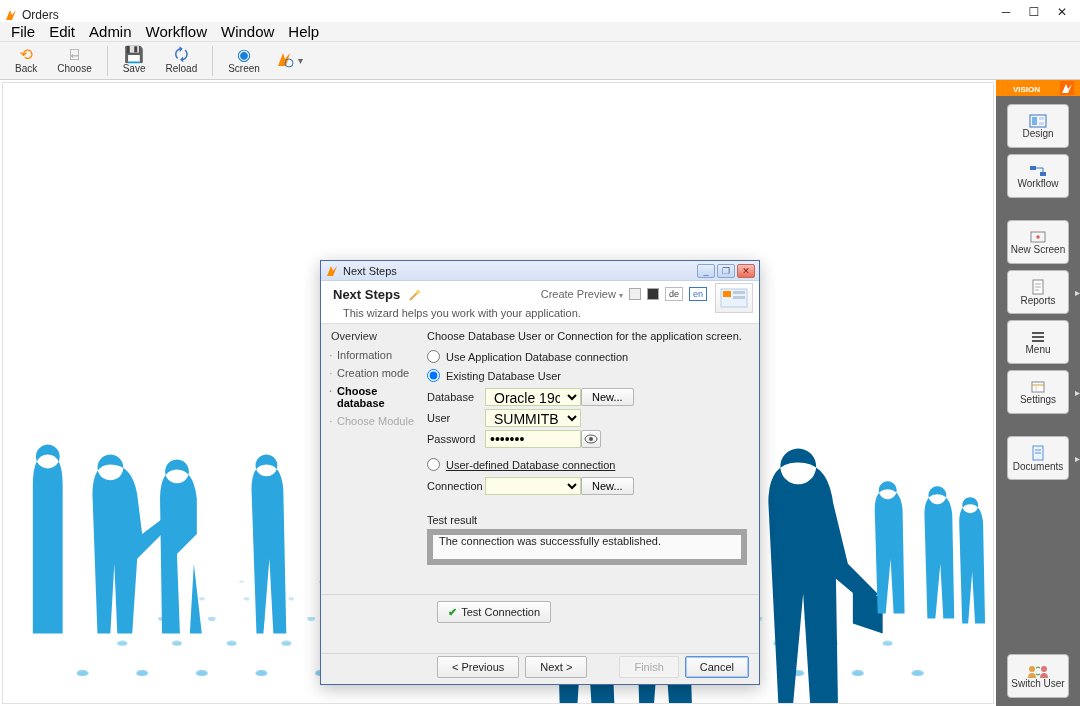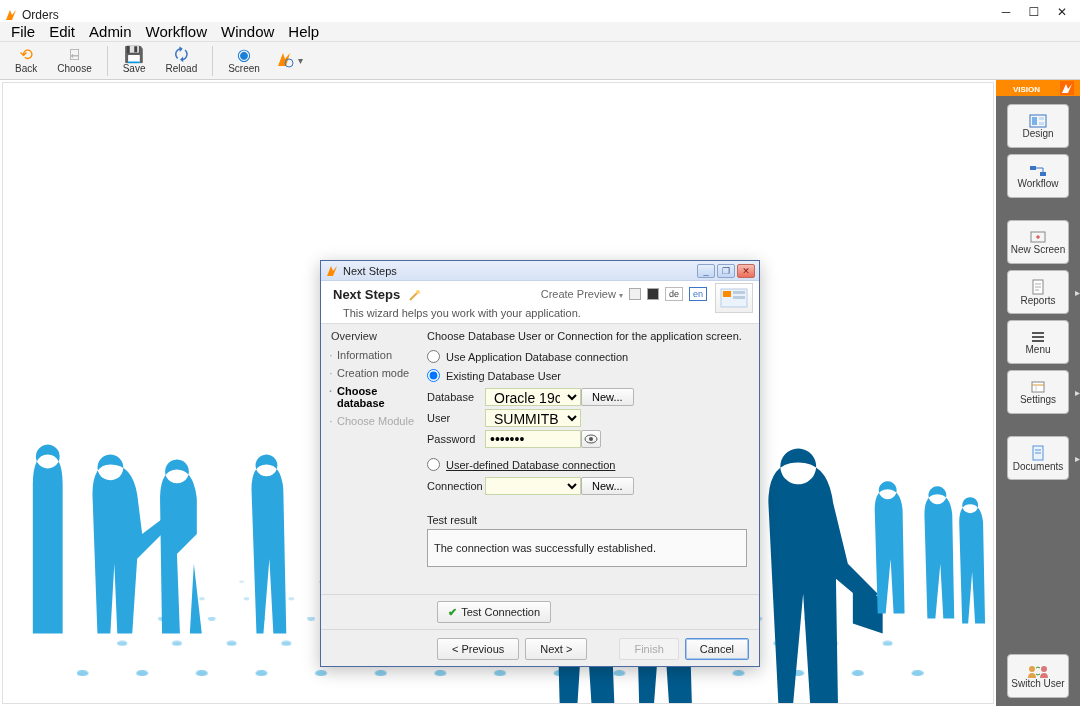--- a/index.html
+++ b/index.html
@@ -76,21 +76,21 @@
 .radio-row { display: flex; align-items: center; gap: 6px; margin: 6px 0; font-size: 11px; }
 .radio-row input[type=radio]{ margin:0;}
 .form-row { display: flex; align-items: center; gap: 0; margin: 3px 0; font-size: 11px; }
 .form-row label { width: 58px; }
 .sel, .txt { height: 18px; font-size: 14px; border: 1px solid #c7d6a8; background: #fdfde9; padding: 0 4px; }
 .sel { width: 96px; }
 .txt { width: 96px; }
 .smbtn { height: 18px; font-size: 11px; padding: 0 10px; background: linear-gradient(#fdfdfd,#ececec); border: 1px solid #b6b6b6; border-radius: 2px; }
 .eye { width:20px; height:18px; border:1px solid #b6b6b6; border-radius:2px; display:flex;align-items:center;justify-content:center; background:linear-gradient(#fdfdfd,#ececec);}
 .test-label { font-size: 11px; margin-bottom: 3px; }
-.test-result { border: 1px solid #a3a3a3; background: #fafafa; min-height: 36px; padding: 12px 6px; font-size: 11px; }
+.test-result { border: 6px solid #a3a3a3; background: #fafafa; min-height: 36px; padding: 0 6px; font-size: 11px; }
 
 .modal-footer { border-top: 1px solid #d8d8d8; padding: 6px 10px; display: flex; align-items: center; gap: 6px; background:#efefef;}
 .btn { height: 22px; font-size: 11px; padding: 0 14px; background: linear-gradient(#fdfdfd,#ececec); border: 1px solid #b6b6b6; border-radius: 2px; color: #222; }
 .btn.primary { border-color: #5a93d8; box-shadow: inset 0 0 0 1px #a9c8ef; }
 .btn:disabled { color: #aaa; background: #f3f3f3; border-color:#dcdcdc;}
 .testconn { display:flex; align-items:center; gap:4px; padding:0 10px;}
 .footer-spacer{flex:1;}
 .chk{ color:#2aa12a; font-weight:bold;}
 
 .vicon svg{display:block;}
@@ -371,21 +371,21 @@
       </div>
 
       <div class="modal-footer">
         <div style="flex-basis:100px;"></div>
         <button class="btn testconn">
           <span class="chk">✔</span>
           <span>Test Connection</span>
         </button>
         <div class="footer-spacer"></div>
       </div>
-      <div class="modal-footer" style="border-top:1px solid #d8d8d8; padding-top:8px;">
+      <div class="modal-footer" style="border-top:1px solid #d8d8d8; padding-top:2px;margin-top:24px;">
         <div style="flex-basis:100px;"></div>
         <button class="btn">&lt; Previous</button>
         <button class="btn">Next &gt;</button>
         <div class="footer-spacer"></div>
         <button class="btn" disabled="">Finish</button>
         <button class="btn primary">Cancel</button>
       </div>
     </div>
   </div>
 

